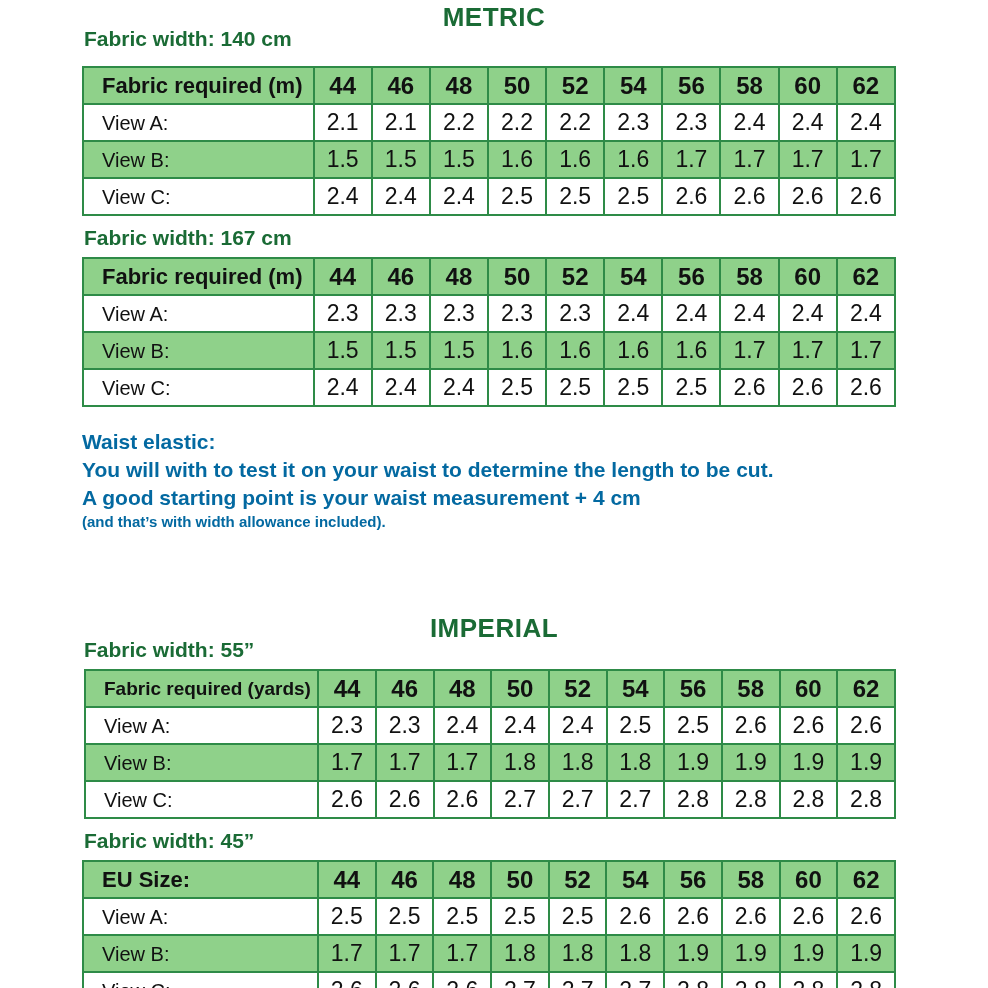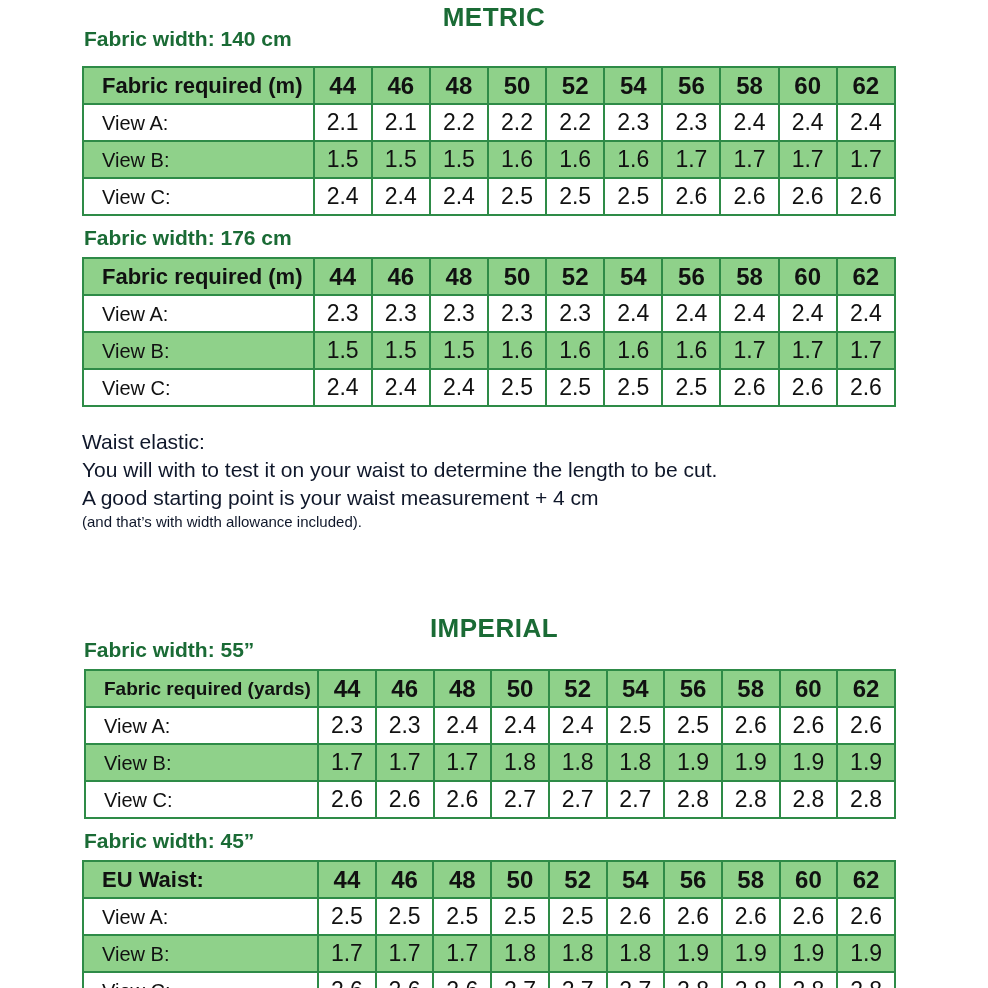--- a/index.html
+++ b/index.html
@@ -73,23 +73,24 @@
   }
   table.fabric tr.alt td {
     background: #8fd18a;
   }
   table.fabric tr.plain td {
     background: #ffffff;
   }
 
   .notes {
     font-size: 21px;
-    color: #0f172a;
+    color: #0369a1;
     line-height: 1.33;
     padding-left: 4px;
+    font-weight: bold;
   }
   .notes .fine {
     font-size: 15px;
     line-height: 1.2;
     display: block;
     margin-top: 1px;
   }
 
   
   .blk { position: absolute; }
@@ -173,21 +174,21 @@
           <td>2.6</td>
           <td>2.6</td>
           <td>2.6</td>
           <td>2.6</td>
         </tr>
       </tbody>
     </table>
   </div>
 
   <div class="blk" style="left:82px; top:227px;">
-    <div class="width-label">Fabric width: 176 cm</div>
+    <div class="width-label">Fabric width: 167 cm</div>
   </div>
 
   <div class="blk" style="left:82px; top:257px;">
     <table class="fabric">
       <colgroup>
         <col style="width:235px">
           <col style="width:59px">
           <col style="width:59px">
           <col style="width:59px">
         <col style="width:59px">
@@ -356,21 +357,21 @@
         <col style="width:58px">
           <col style="width:58px">
           <col style="width:58px">
           <col style="width:58px">
         <col style="width:58px">
           <col style="width:58px">
           <col style="width:58px">
       </colgroup>
       <tbody>
         <tr class="head">
-          <td class="lbl">EU Waist:</td>
+          <td class="lbl">EU Size:</td>
           <td>44</td>
           <td>46</td>
           <td>48</td>
           <td>50</td>
           <td>52</td>
           <td>54</td>
           <td>56</td>
           <td>58</td>
           <td>60</td>
           <td>62</td>

